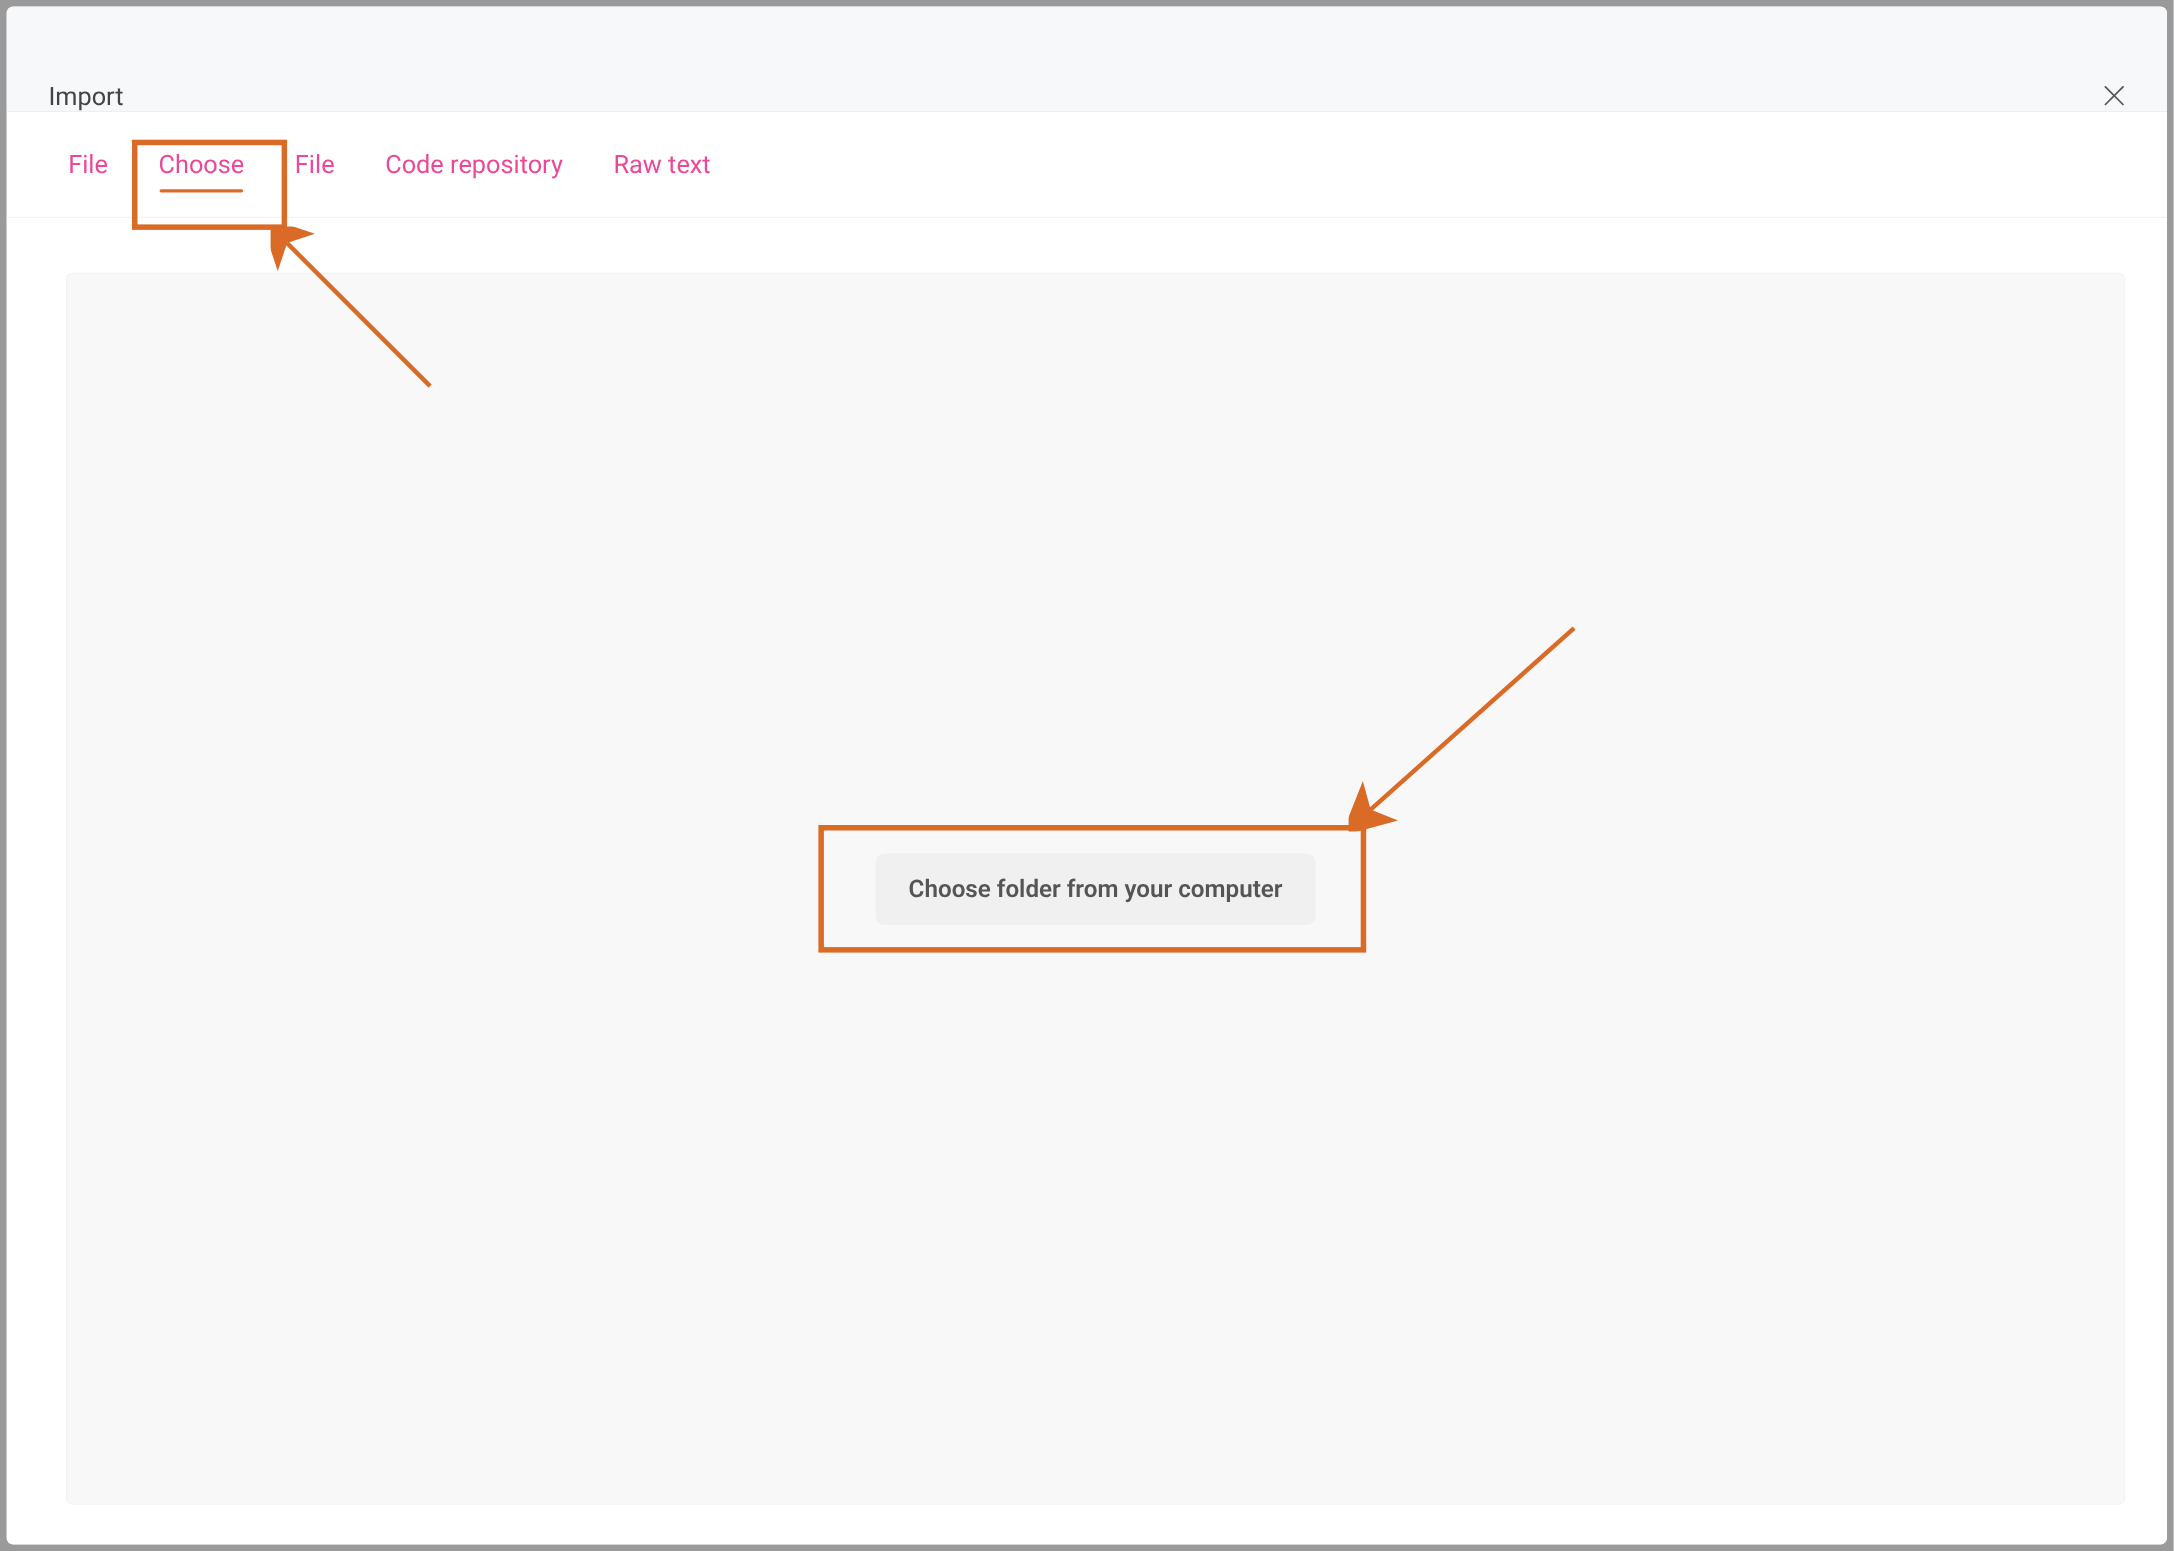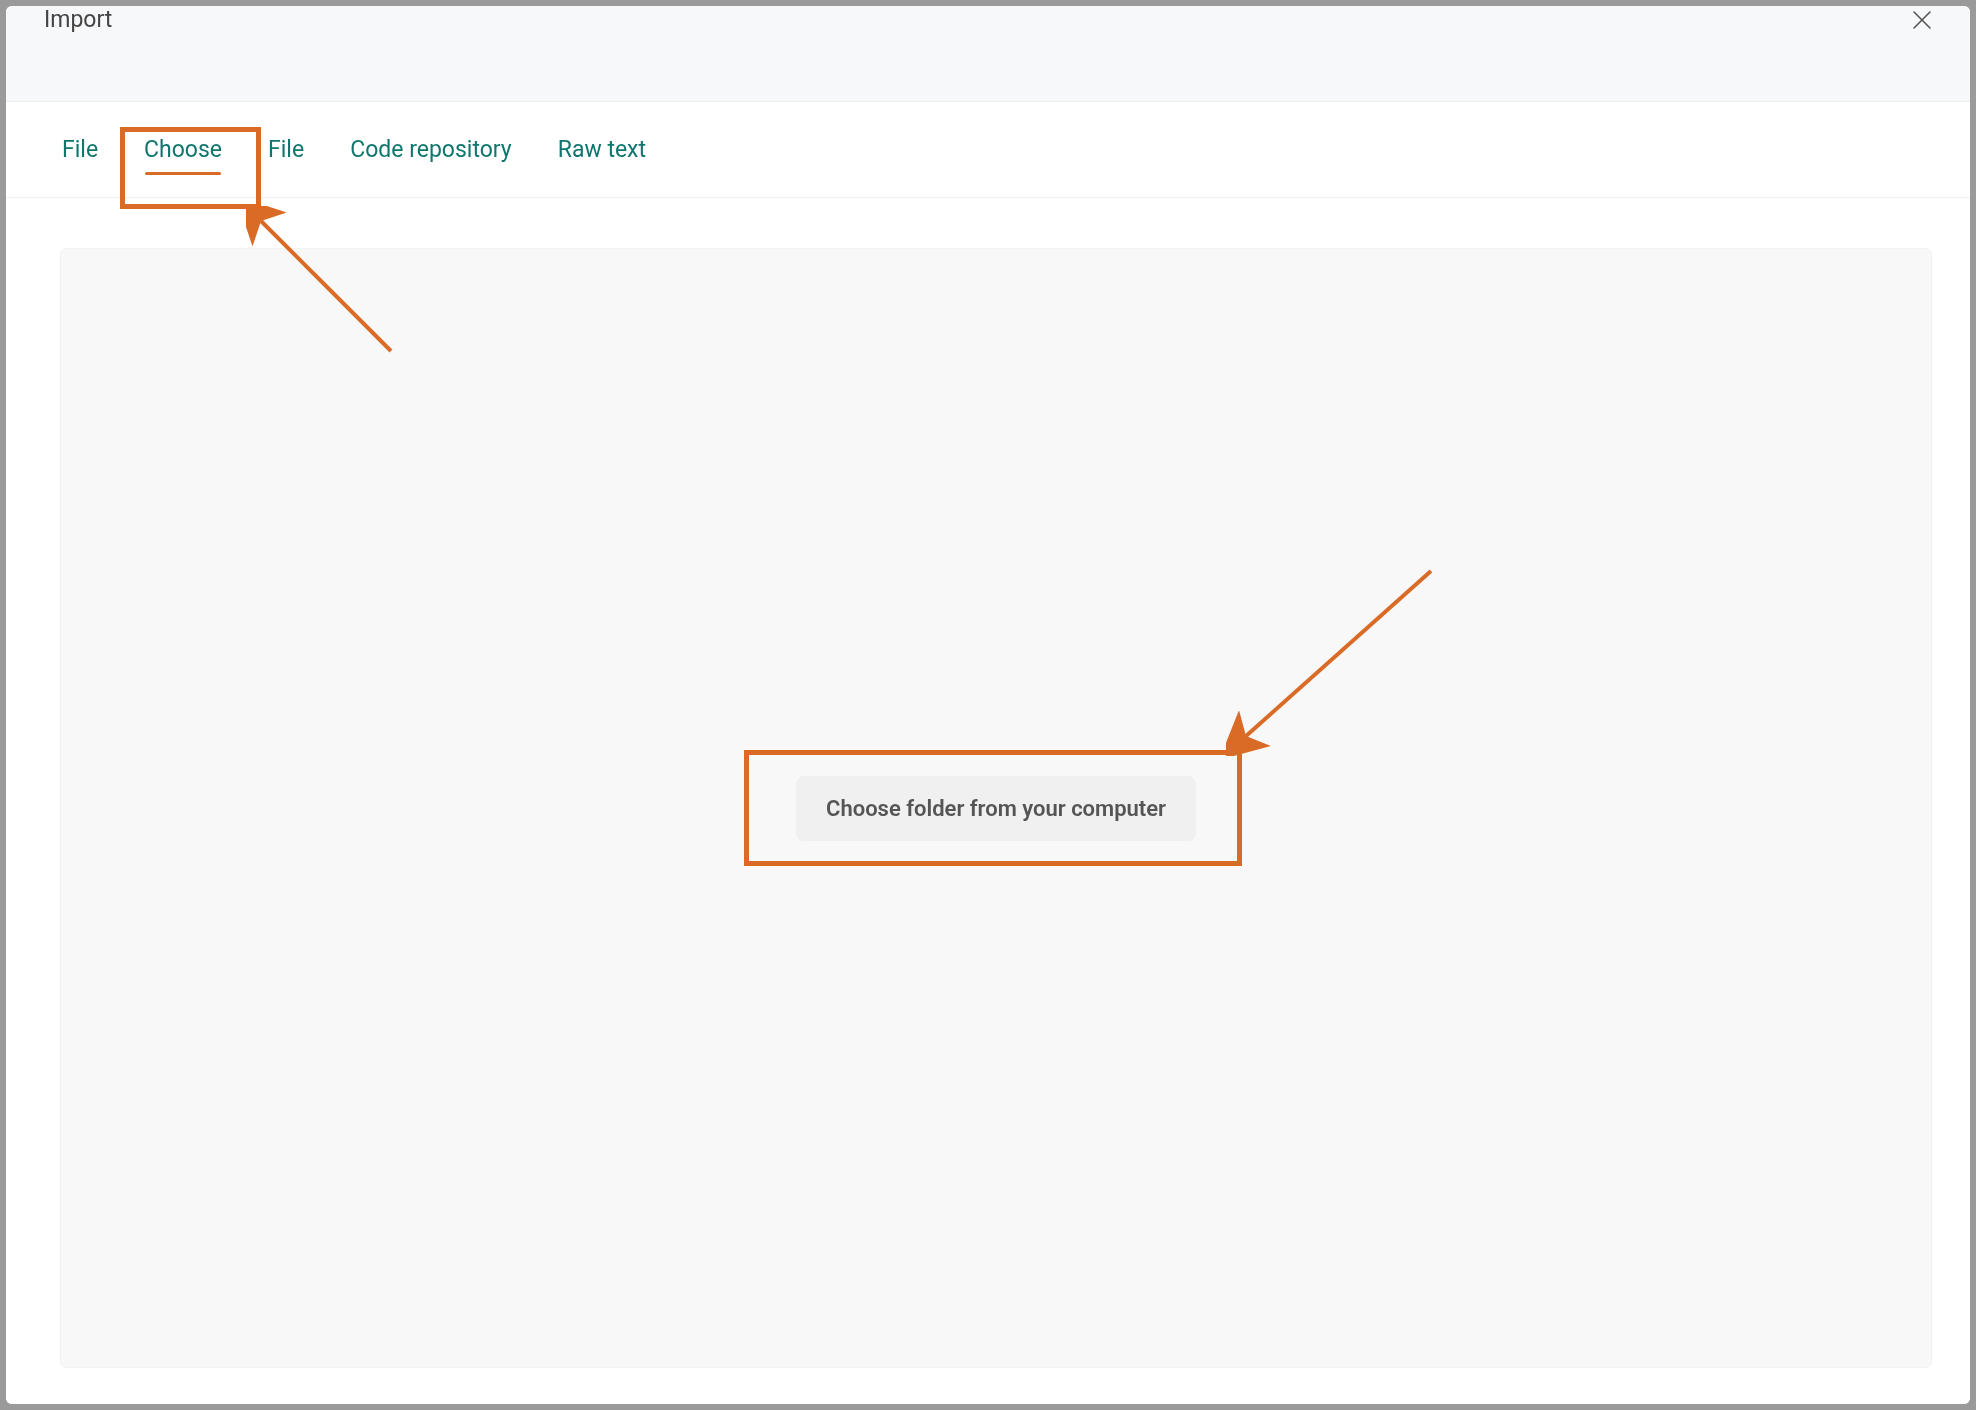--- a/index.html
+++ b/index.html
@@ -22,21 +22,21 @@
       overflow: hidden;
       display: flex;
       flex-direction: column;
       position: relative;
     }
     .dialog-header {
       background: #f7f8f9;
       border-bottom: 1px solid #eeeeee;
       height: 96px;
       display: flex;
-      align-items: flex-start;
+      align-items: flex-end;
       justify-content: space-between;
       padding: 0 34px 0 38px;
     }
     .dialog-title {
       font-size: 23px;
       font-weight: 400;
       color: #444444;
     }
     .close-button {
       width: 28px;
@@ -62,21 +62,21 @@
     .tabs {
       height: 96px;
       display: flex;
       align-items: center;
       padding: 0 38px;
       gap: 0;
       border-bottom: 1px solid #f0f0f0;
     }
     .tab {
       font-size: 23px;
-      color: #0f766e;
+      color: #ec4899;
       font-weight: 400;
       padding: 0 23px;
       height: 100%;
       display: flex;
       align-items: center;
       cursor: pointer;
       position: relative;
     }
     .tab:first-child {
       padding-left: 18px;

